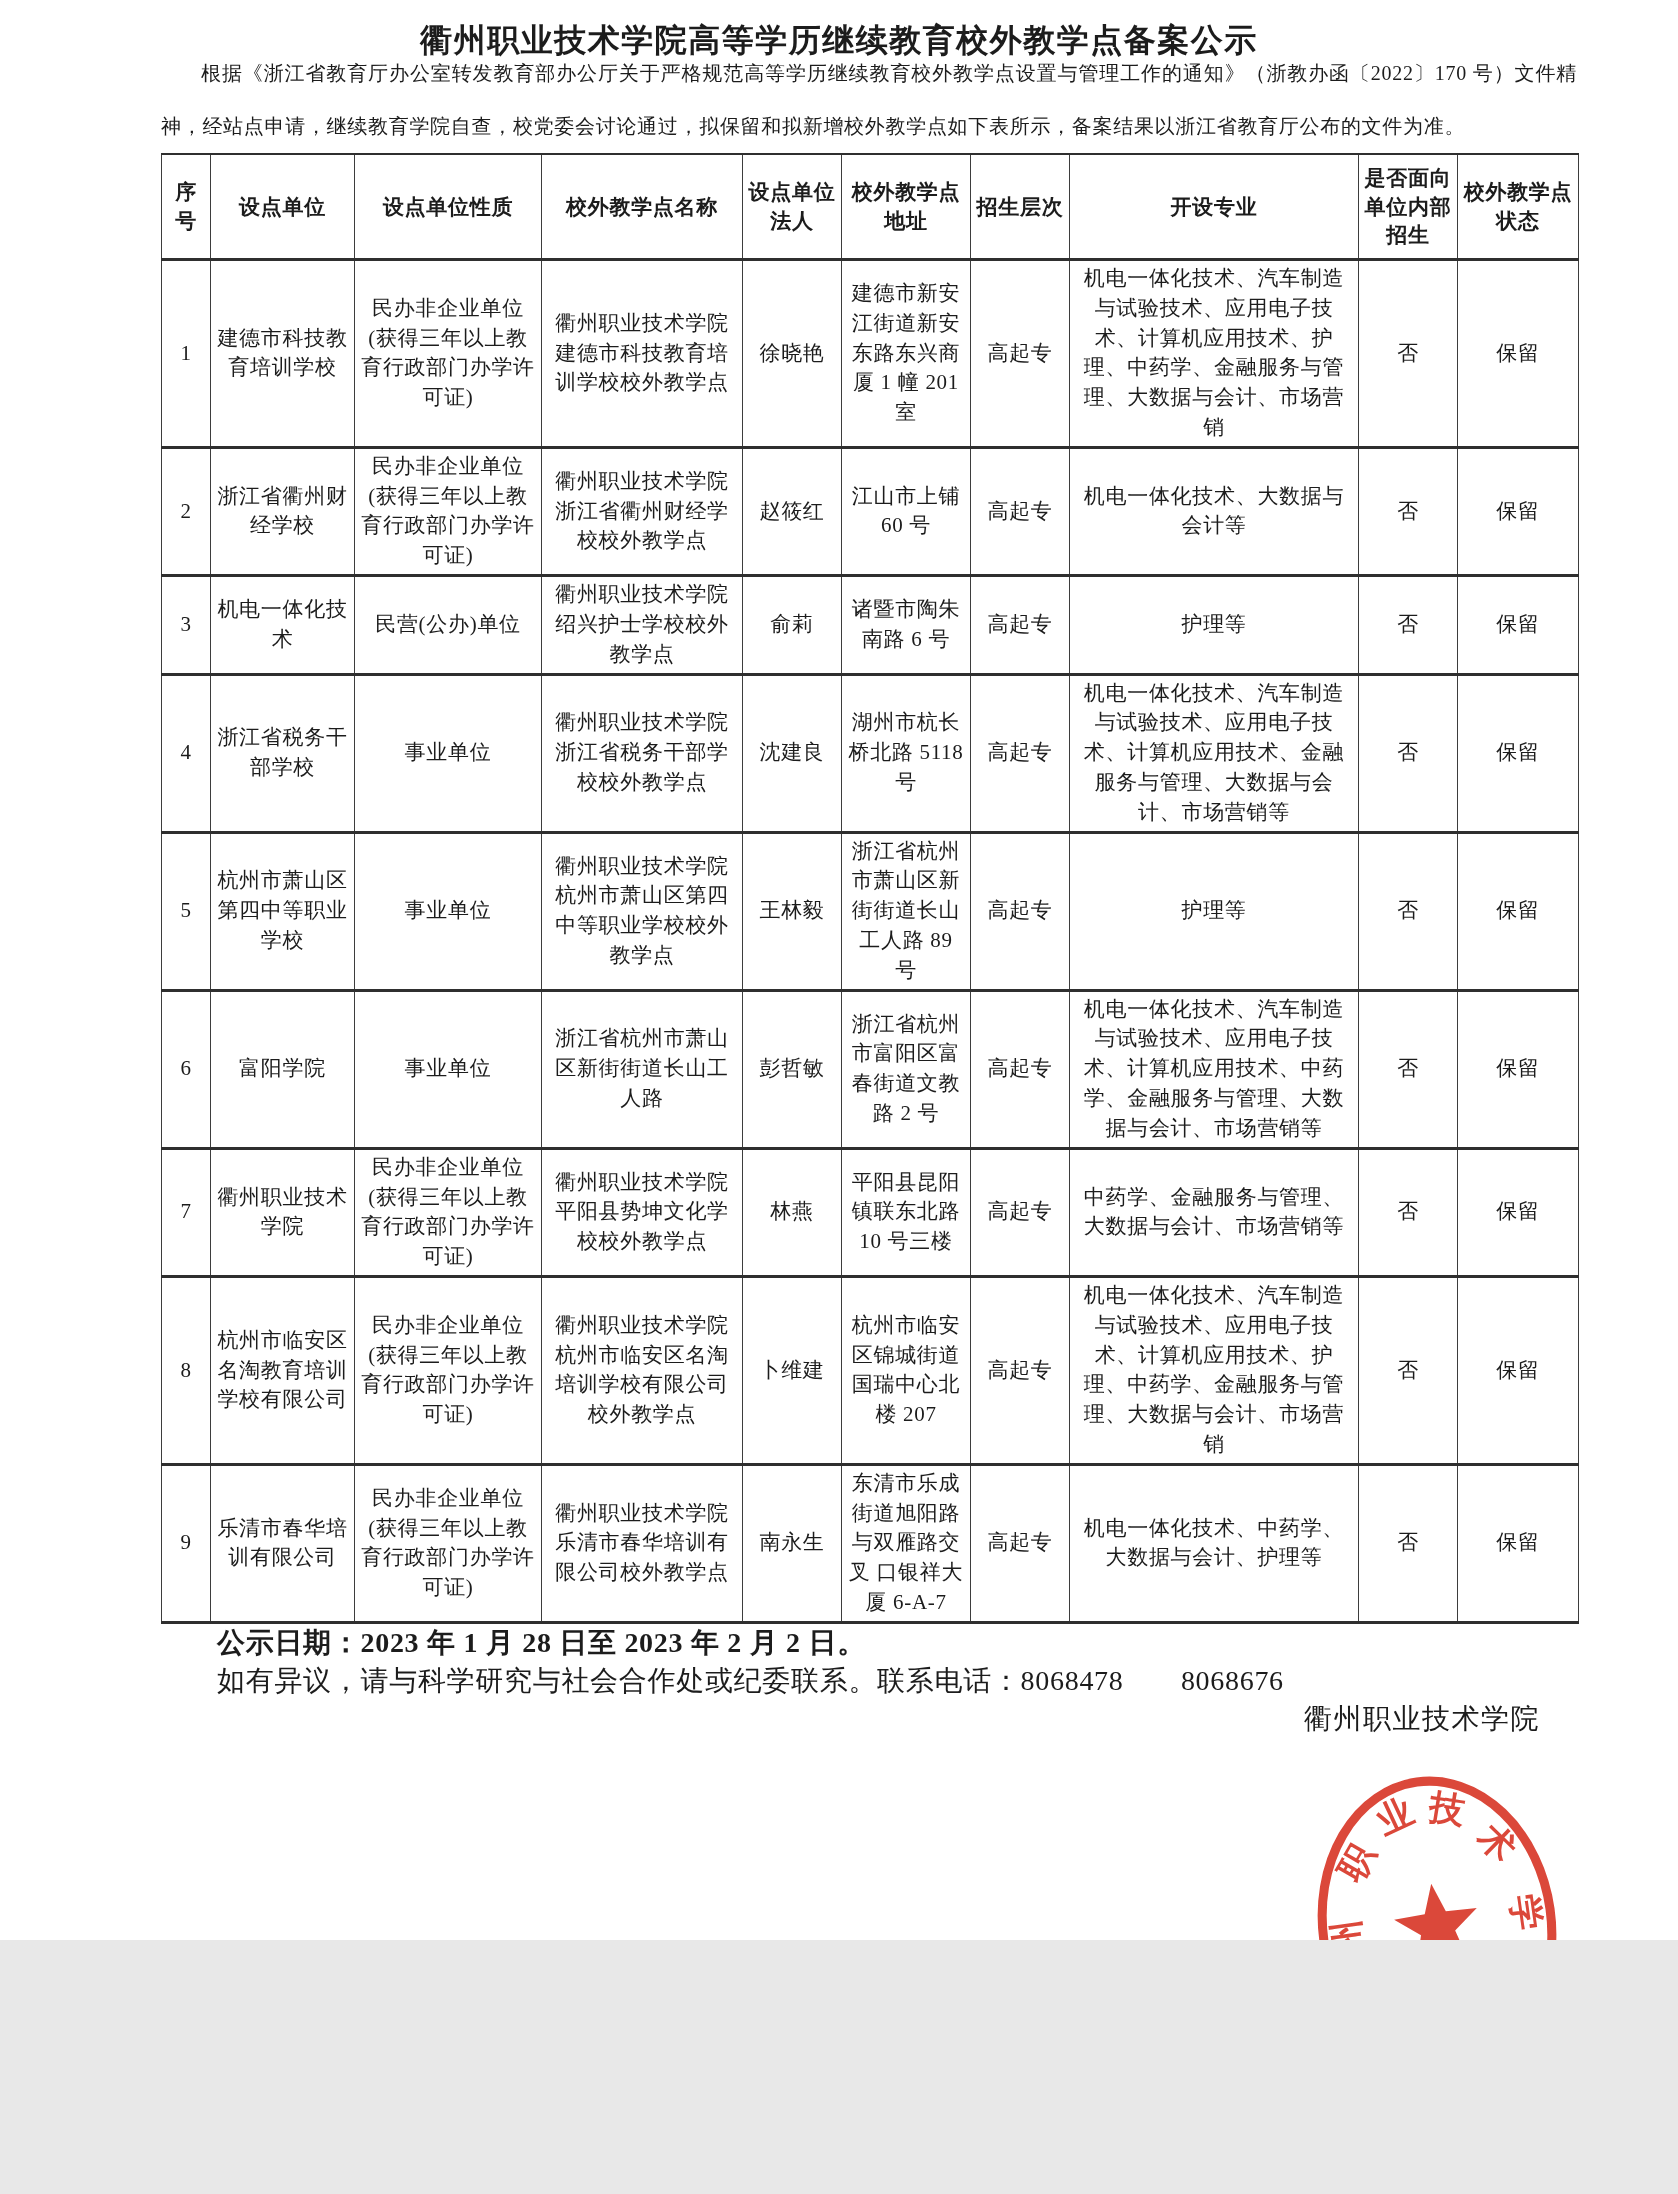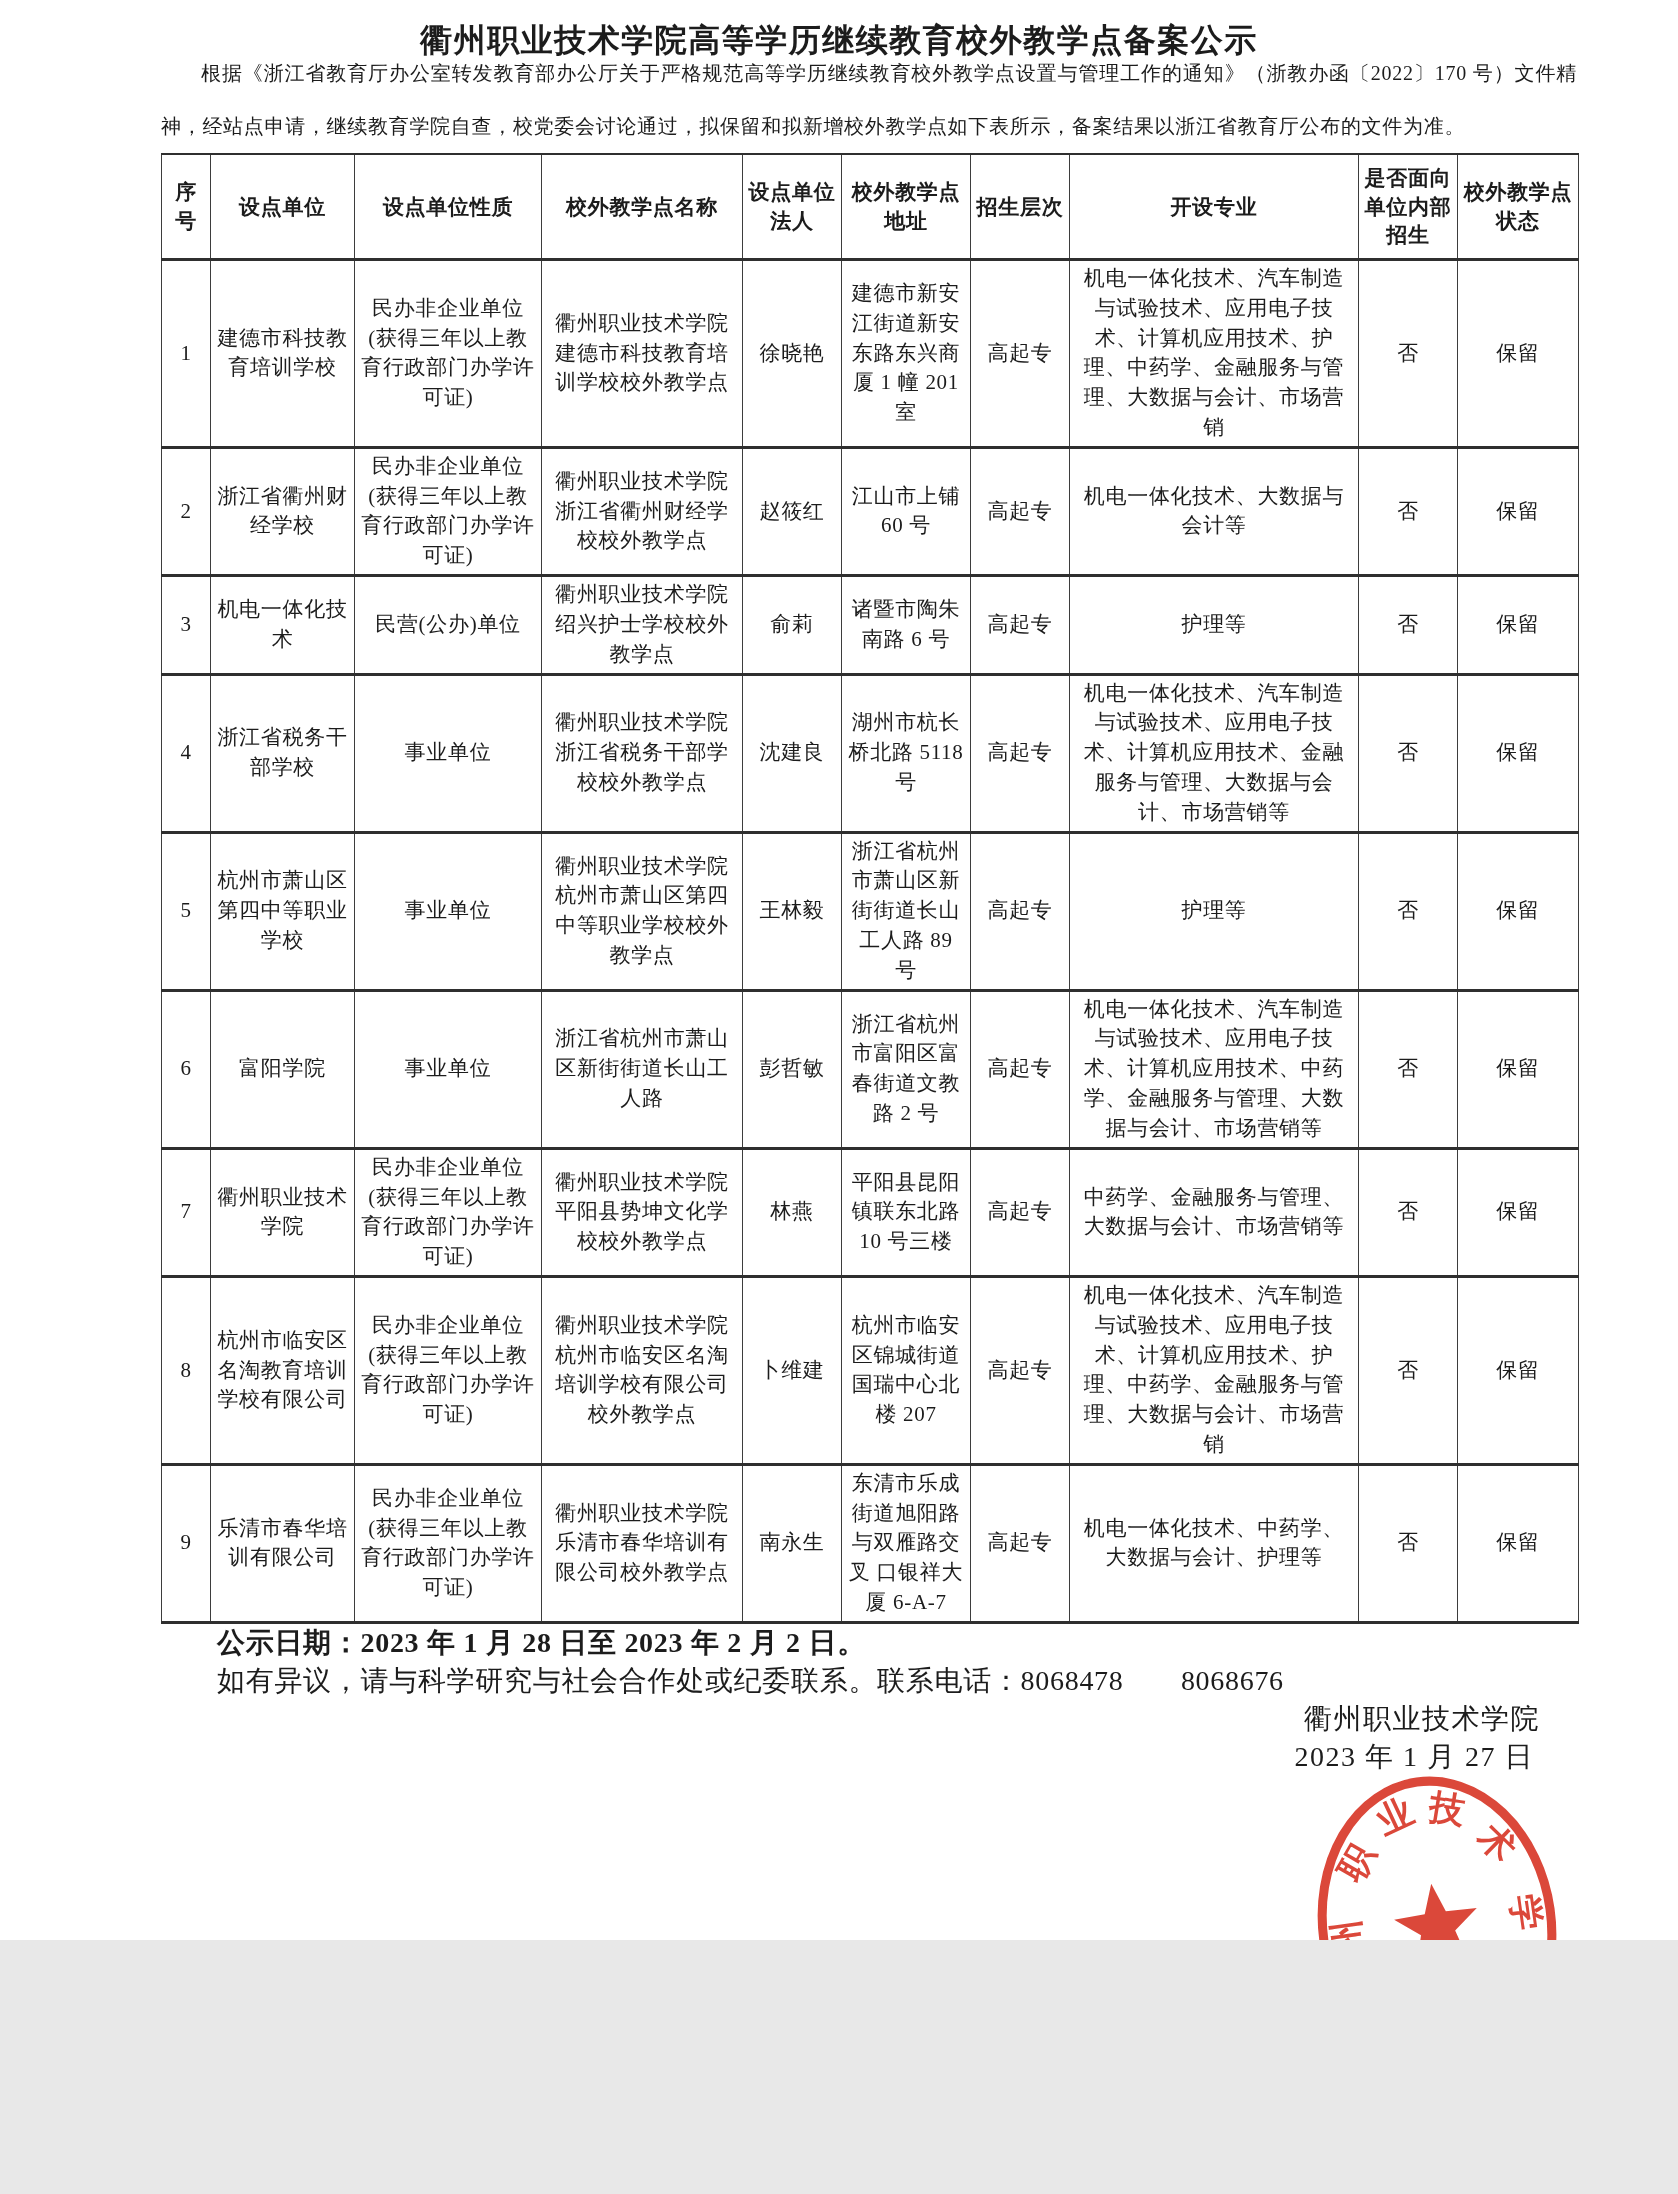--- a/index.html
+++ b/index.html
@@ -243,21 +243,20 @@
           <td>否</td>
           <td>保留</td>
         </tr>
       </tbody>
   </table>
 
   <div class="footer">
     <p class="pub-line">公示日期：2023 年 1 月 28 日至 2023 年 2 月 2 日。</p>
     <p class="contact-line">如有异议，请与科学研究与社会合作处或纪委联系。联系电话：8068478　　8068676</p>
     <p class="sig-line">衢州职业技术学院</p>
-    <p class="sig-date">2023 年 1 月 27 日</p>
   </div>
 
   <div class="seal">
     <svg viewBox="0 0 340 410" width="258" height="310">
       <ellipse cx="170" cy="205" rx="151" ry="191" fill="none" stroke="#d93a2b" stroke-width="12"></ellipse>
       <polygon fill="#d93a2b" points="170,150 184.1,188.6 225.2,190.1 192.8,215.4 204.1,254.9 170,232 135.9,254.9 147.2,215.4 114.8,190.1 155.9,188.6"></polygon>
       <g id="seal-chars">
           <text x="85.9" y="316.0" transform="rotate(-135 85.9 316.0)" class="seal-char">衢</text>
           <text x="51.0" y="205.0" transform="rotate(-90 51.0 205.0)" class="seal-char">州</text>
           <text x="76.2" y="108.3" transform="rotate(-52 76.2 108.3)" class="seal-char">职</text>

